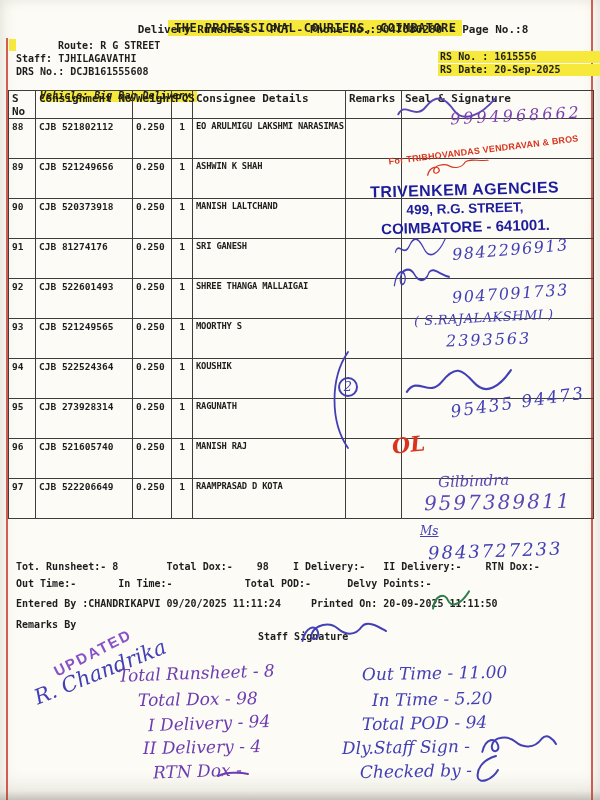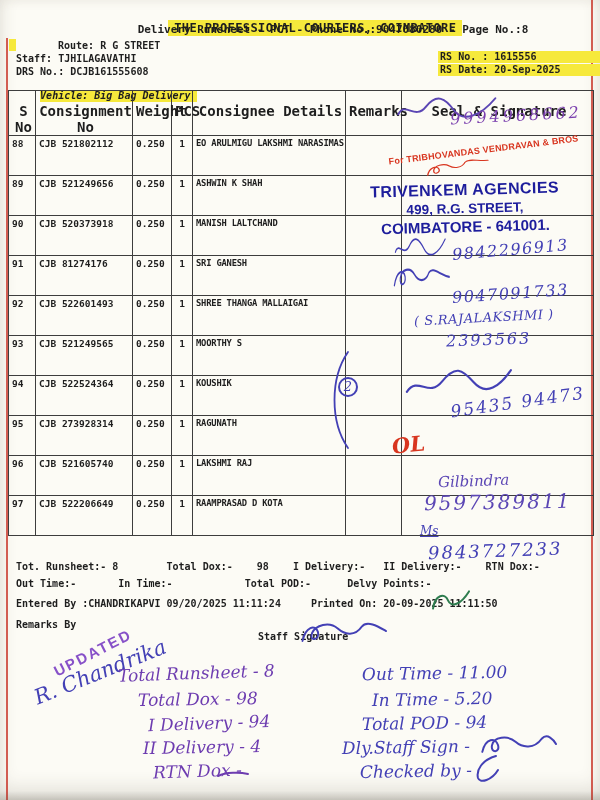--- a/index.html
+++ b/index.html
@@ -26,21 +26,21 @@
   #info-drs   { left:16px; top:66px; }
   #info-vehicle { left:16px; top:79px;font-style:italic; }
   #info-vehicle .hl { padding:0 6px 1px 0; }
   #info-rsno  { left:414px; top:40px; }
   #info-rsdate{ left:414px; top:53px; }
   .hl-wide { display:inline-block; width:174px; padding:0 0 1px 2px; background:#f6e93c; }
 
   #runsheet { position:absolute; left:8px; top:90px; width:585px; border-collapse:collapse; table-layout:fixed; }
   #runsheet th, #runsheet td { border:1px solid #3d3d3d; font-family:"DejaVu Sans Mono",monospace;
       font-weight:bold; color:#1e1e1e; vertical-align:top; padding:2px 0 0 3px; text-align:left; }
-  #runsheet th { font-size:14px; height:15px; padding-top:12px;text-align:center; }
+  #runsheet th { font-size:11px; height:15px; padding-top:1px; }
   #runsheet td { font-size:9.5px; height:40px; }
   #runsheet td.consignee { font-size:8.8px; letter-spacing:-.2px; white-space:nowrap; overflow:visible; }
   #runsheet td.pcs { text-align:center; padding-left:0; }
 
   #tot-line1 { left:16px; top:561px; }
   #tot-line2 { left:16px; top:578px; }
   #tot-line3 { left:16px; top:598px; }
   #tot-verified { left:16px; top:619px; }
   #tot-staffsig { left:258px; top:631px; }
 
@@ -217,21 +217,21 @@
         <td class="pcs">1</td>
         <td class="consignee">RAGUNATH</td>
         <td></td>
         <td></td>
       </tr>
       <tr>
         <td>96</td>
         <td>CJB 521605740</td>
         <td>0.250</td>
         <td class="pcs">1</td>
-        <td class="consignee">LAKSHMI RAJ</td>
+        <td class="consignee">MANISH RAJ</td>
         <td></td>
         <td></td>
       </tr>
       <tr>
         <td>97</td>
         <td>CJB 522206649</td>
         <td>0.250</td>
         <td class="pcs">1</td>
         <td class="consignee">RAAMPRASAD D KOTA</td>
         <td></td>

